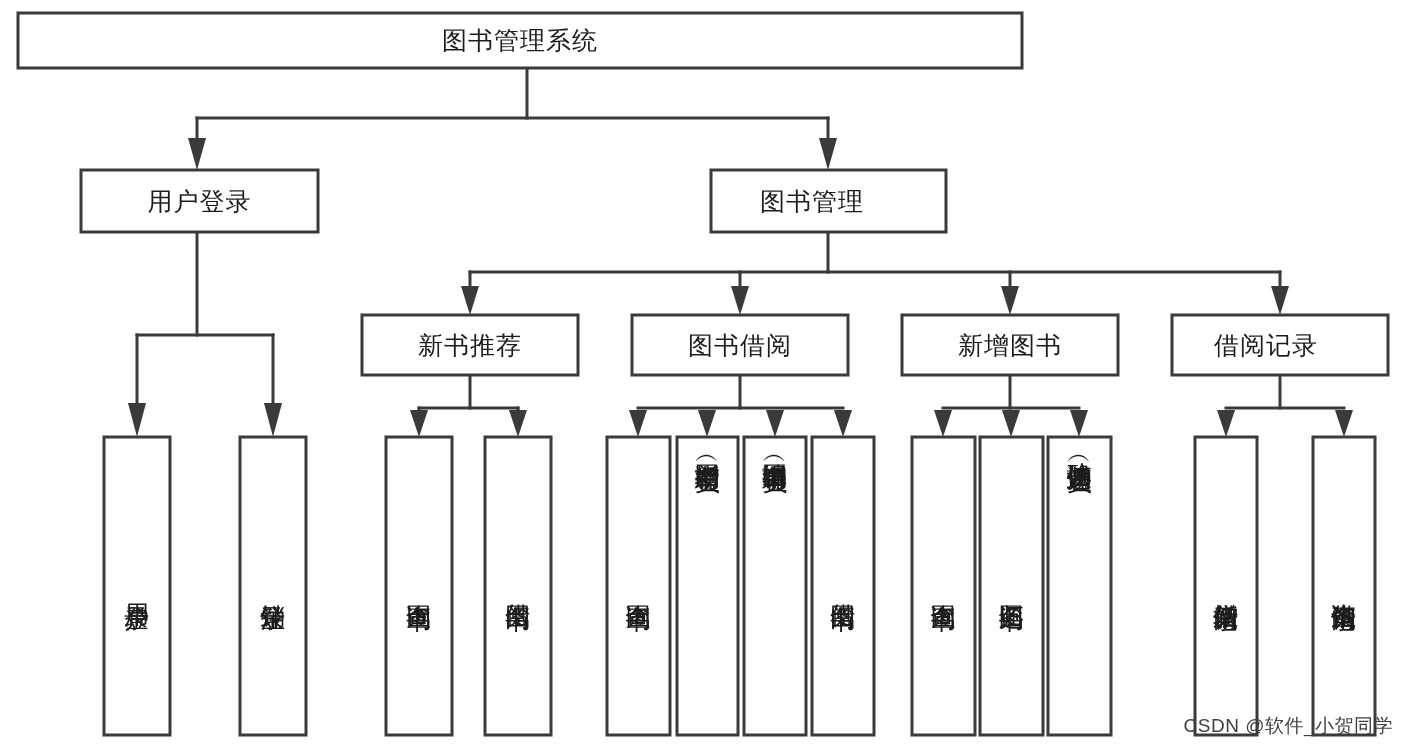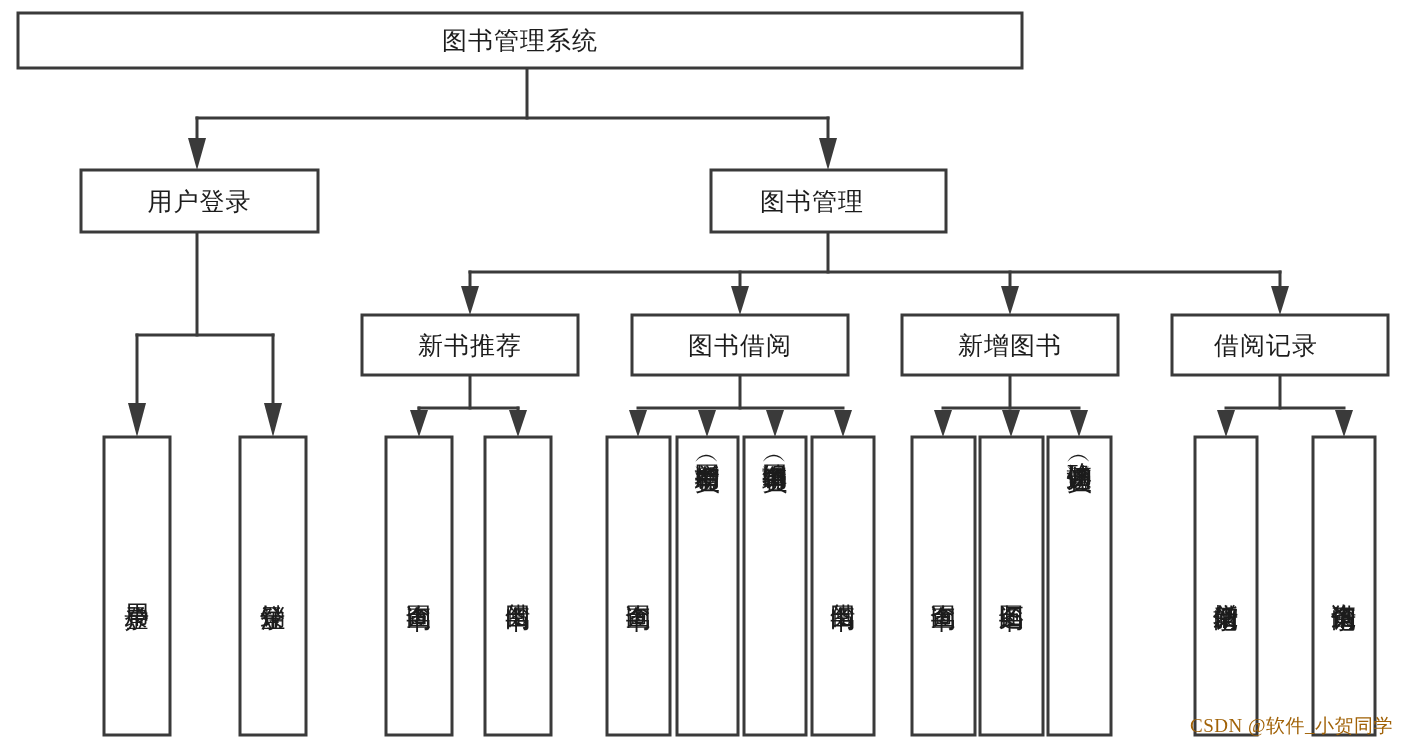--- a/index.html
+++ b/index.html
@@ -71,23 +71,23 @@
     font-family: "Liberation Sans", "DejaVu Sans", sans-serif;
     font-size: 25px;
     color: #1c1c1c;
     letter-spacing: 1px;
     white-space: nowrap;
   }
   #watermark {
     position: absolute;
     right: 12px;
     bottom: 8px;
-    font-family: Liberation Serif, serif;
+    font-family: Liberation Sans, sans-serif;
     font-size: 19px;
-    color: #a16207;
+    color: #404040;
     white-space: nowrap;
     letter-spacing: 0.5px;
   }
 </style>
 </head>
 <body>
 
 <div id="diagram-root">
 
   <svg id="tree-svg" viewBox="0 0 1405 747" xmlns="http://www.w3.org/2000/svg">

